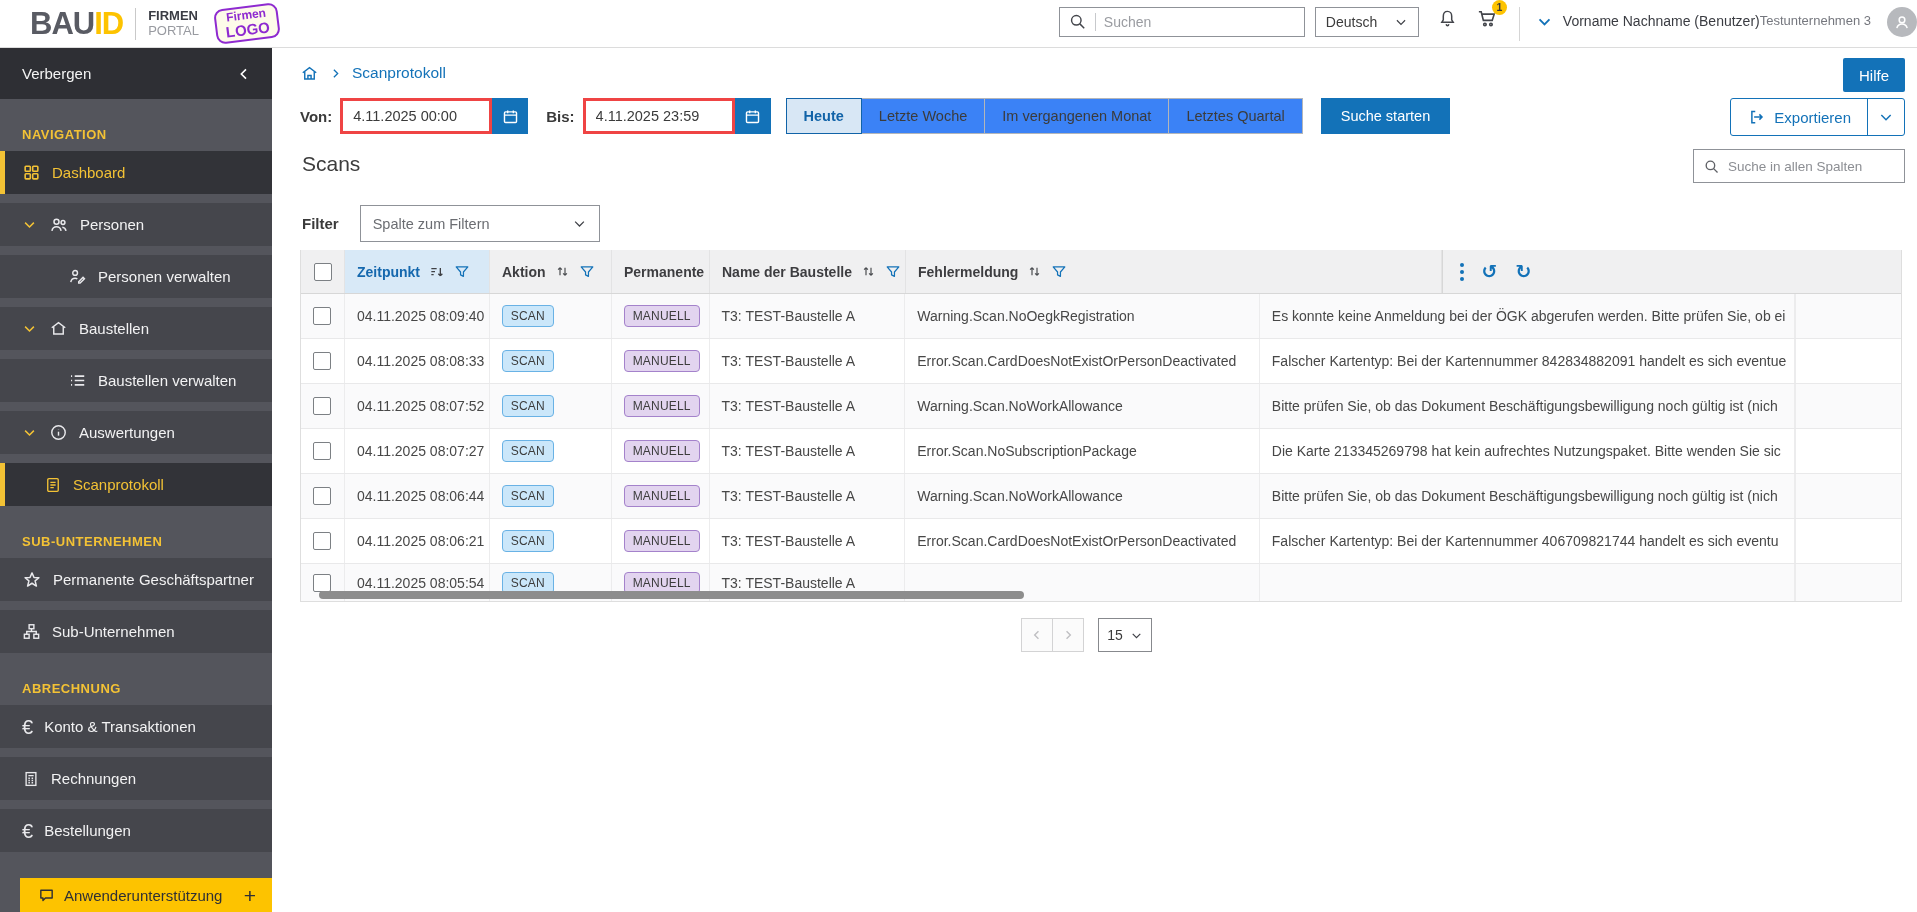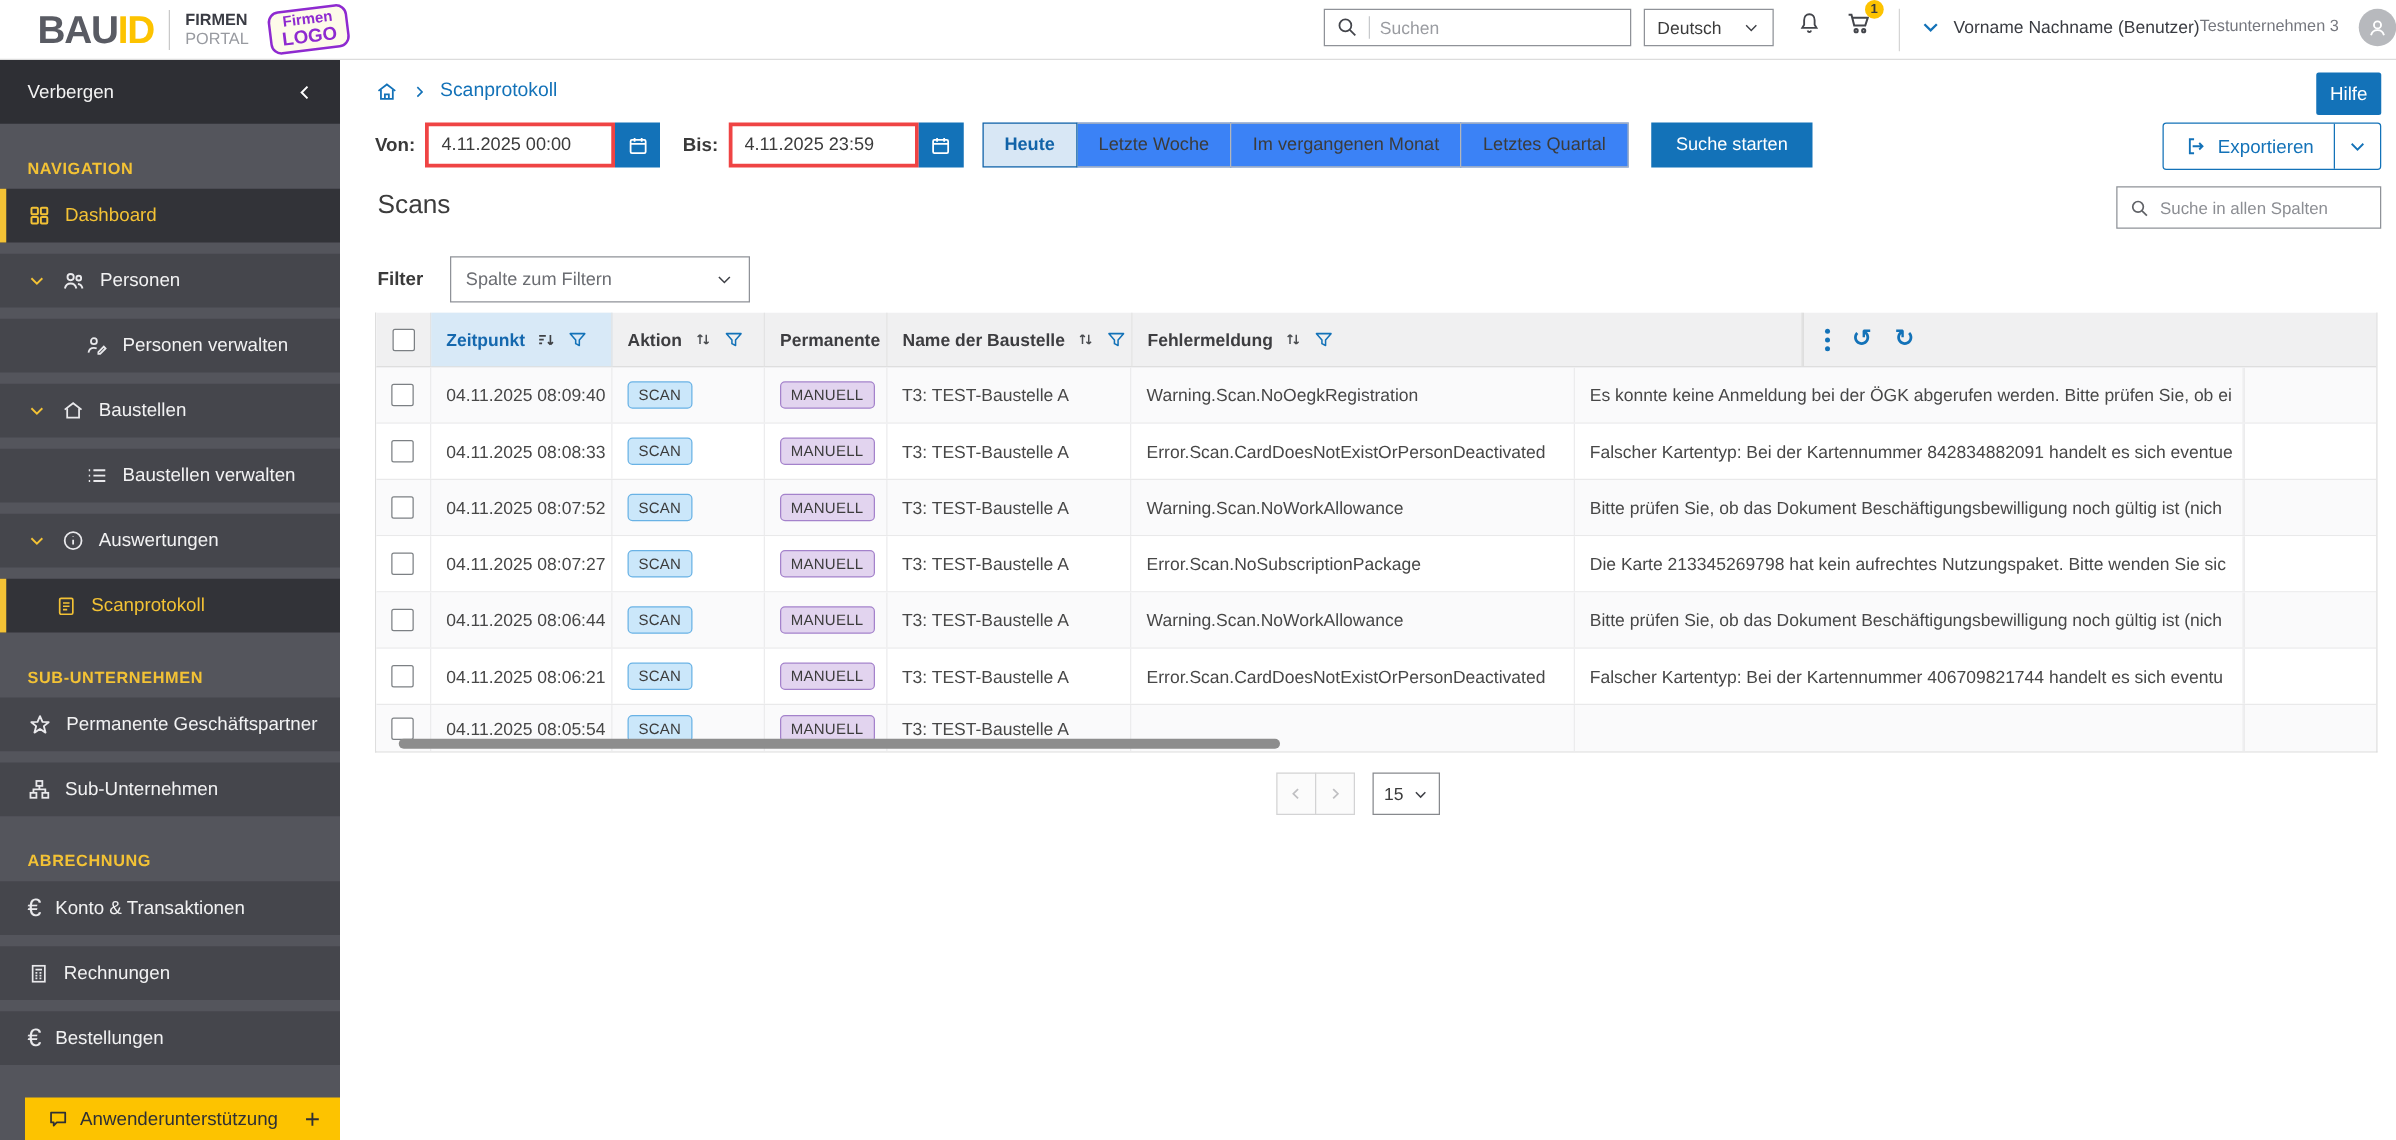--- a/index.html
+++ b/index.html
@@ -49,21 +49,21 @@
   .sitem.active .ic { color:#f3c235; }
   .supportbar { position:absolute; left:20px; right:0; bottom:0; height:34px; background:#fdc300; color:#2f3034; display:flex; align-items:center; gap:9px; padding:0 16px 0 18px; font-size:15px; cursor:pointer; }
   .supportbar .plus { margin-left:auto; font-size:21px; font-weight:400; line-height:1; }
 
   
   .main { position:absolute; left:272px; top:48px; right:0; bottom:0; background:#fff; }
   .crumbrow { position:absolute; top:8px; left:28px; height:34px; display:flex; align-items:center; gap:10px; }
   .crumb-home { color:#1372b8; display:flex; }
   .crumb-sep { color:#1372b8; display:flex; }
   .crumb-link { color:#1372b8; font-size:15.5px; }
-  .btn-hilfe { position:absolute; top:10px; right:12px; width:52px; height:34px; background:#1372b8; color:#fff; font-size:15px; border:none; display:flex; align-items:center; justify-content:center; cursor:pointer; border-radius:2px; font-family:inherit; }
+  .btn-hilfe { position:absolute; top:10px; right:12px; width:62px; height:34px; background:#1372b8; color:#fff; font-size:15px; border:none; display:flex; align-items:center; justify-content:center; cursor:pointer; border-radius:2px; font-family:inherit; }
 
   .filterrow { position:absolute; top:50px; left:28px; right:190px; display:flex; align-items:center; }
   .flabel { font-size:15px; font-weight:700; color:#3a3a3a; margin-right:8px; }
   .dategroup { display:flex; }
   .dateinput { width:152px; height:36px; border:3px solid #ef4444; padding:0 10px; font-size:14.5px; color:#3b3b3b; font-family:inherit; outline:none; }
   .calbtn { width:36px; height:36px; background:#1372b8; border:none; display:flex; align-items:center; justify-content:center; color:#fff; cursor:pointer; }
   .gap18 { width:18px; } .gap16 { width:16px; }
   .rangegroup { display:flex; }
   .rbtn { height:36px; padding:0 17px; background:#3b82f6; border:1px solid #b3b6ba; margin-left:-1px; font-size:14.5px; color:#3b3b3b; font-family:inherit; cursor:pointer; white-space:nowrap; }
   .rbtn.active { background:#d8e7f5; color:#1163a8; font-weight:700; border-color:#1163a8; position:relative; z-index:1; }

